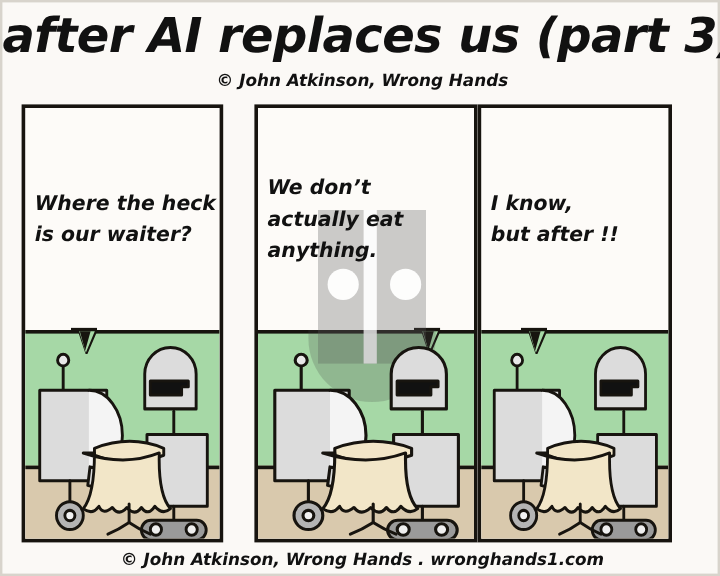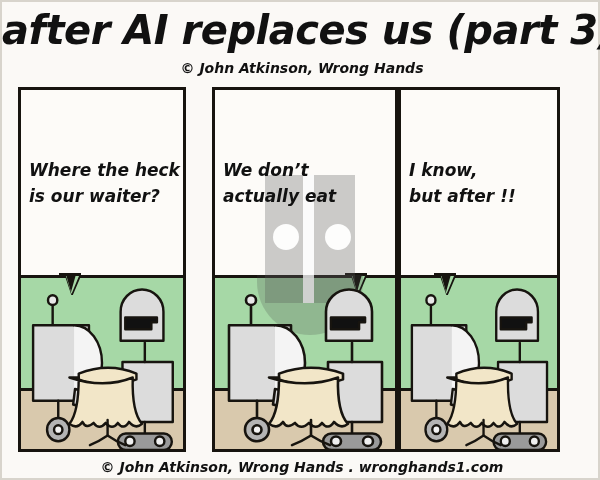--- a/index.html
+++ b/index.html
@@ -176,20 +176,21 @@
 
     <div class="ghost ghost-body"></div>
     <div class="ghost ghost-slot"></div>
     <div class="ghost ghost-eye l"></div>
     <div class="ghost ghost-eye r"></div>
     <div class="ghost ghost-dome"></div>
 
     <div class="bubble-text">
       <span class="ln">We don’t</span>
       <span class="ln">actually eat</span>
+      <span class="ln">anything.</span>
     </div>
 
     <div class="scene">
       <div class="wall"></div>
       <div class="floor"></div>
 
       <div class="tail" style="left:130px;">
         <svg width="22" height="24" viewBox="0 0 22 24">
           <path d="M0 0 H22 V3 L13 24 L6 3 H0 Z" fill="#17140f"></path>
           <path d="M2 3 H20 L12.5 21 L7 3 Z" fill="#a6d8a6"></path>

